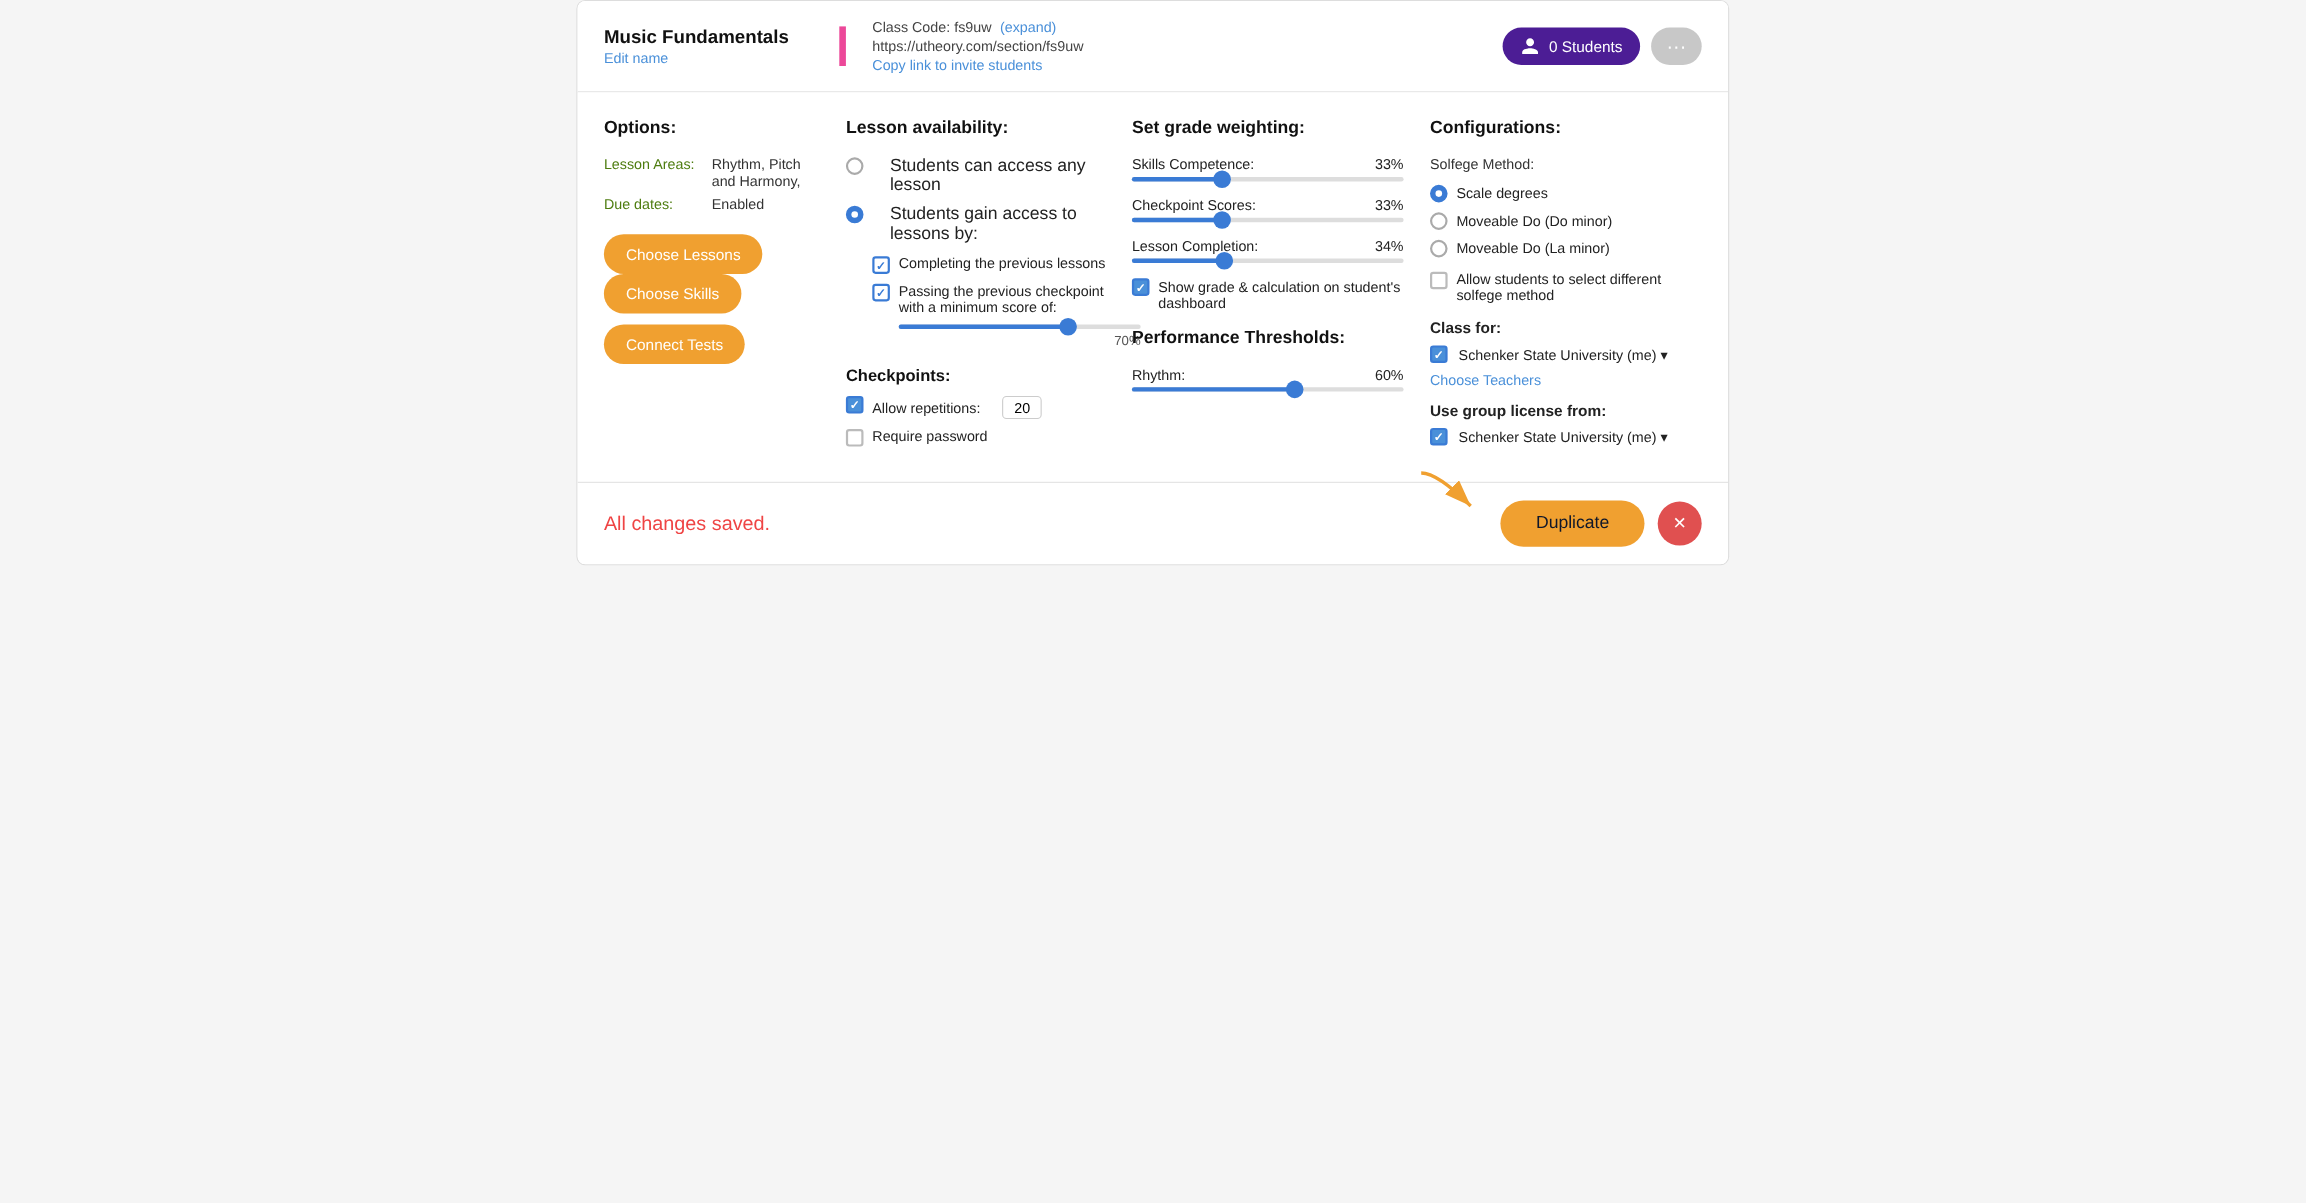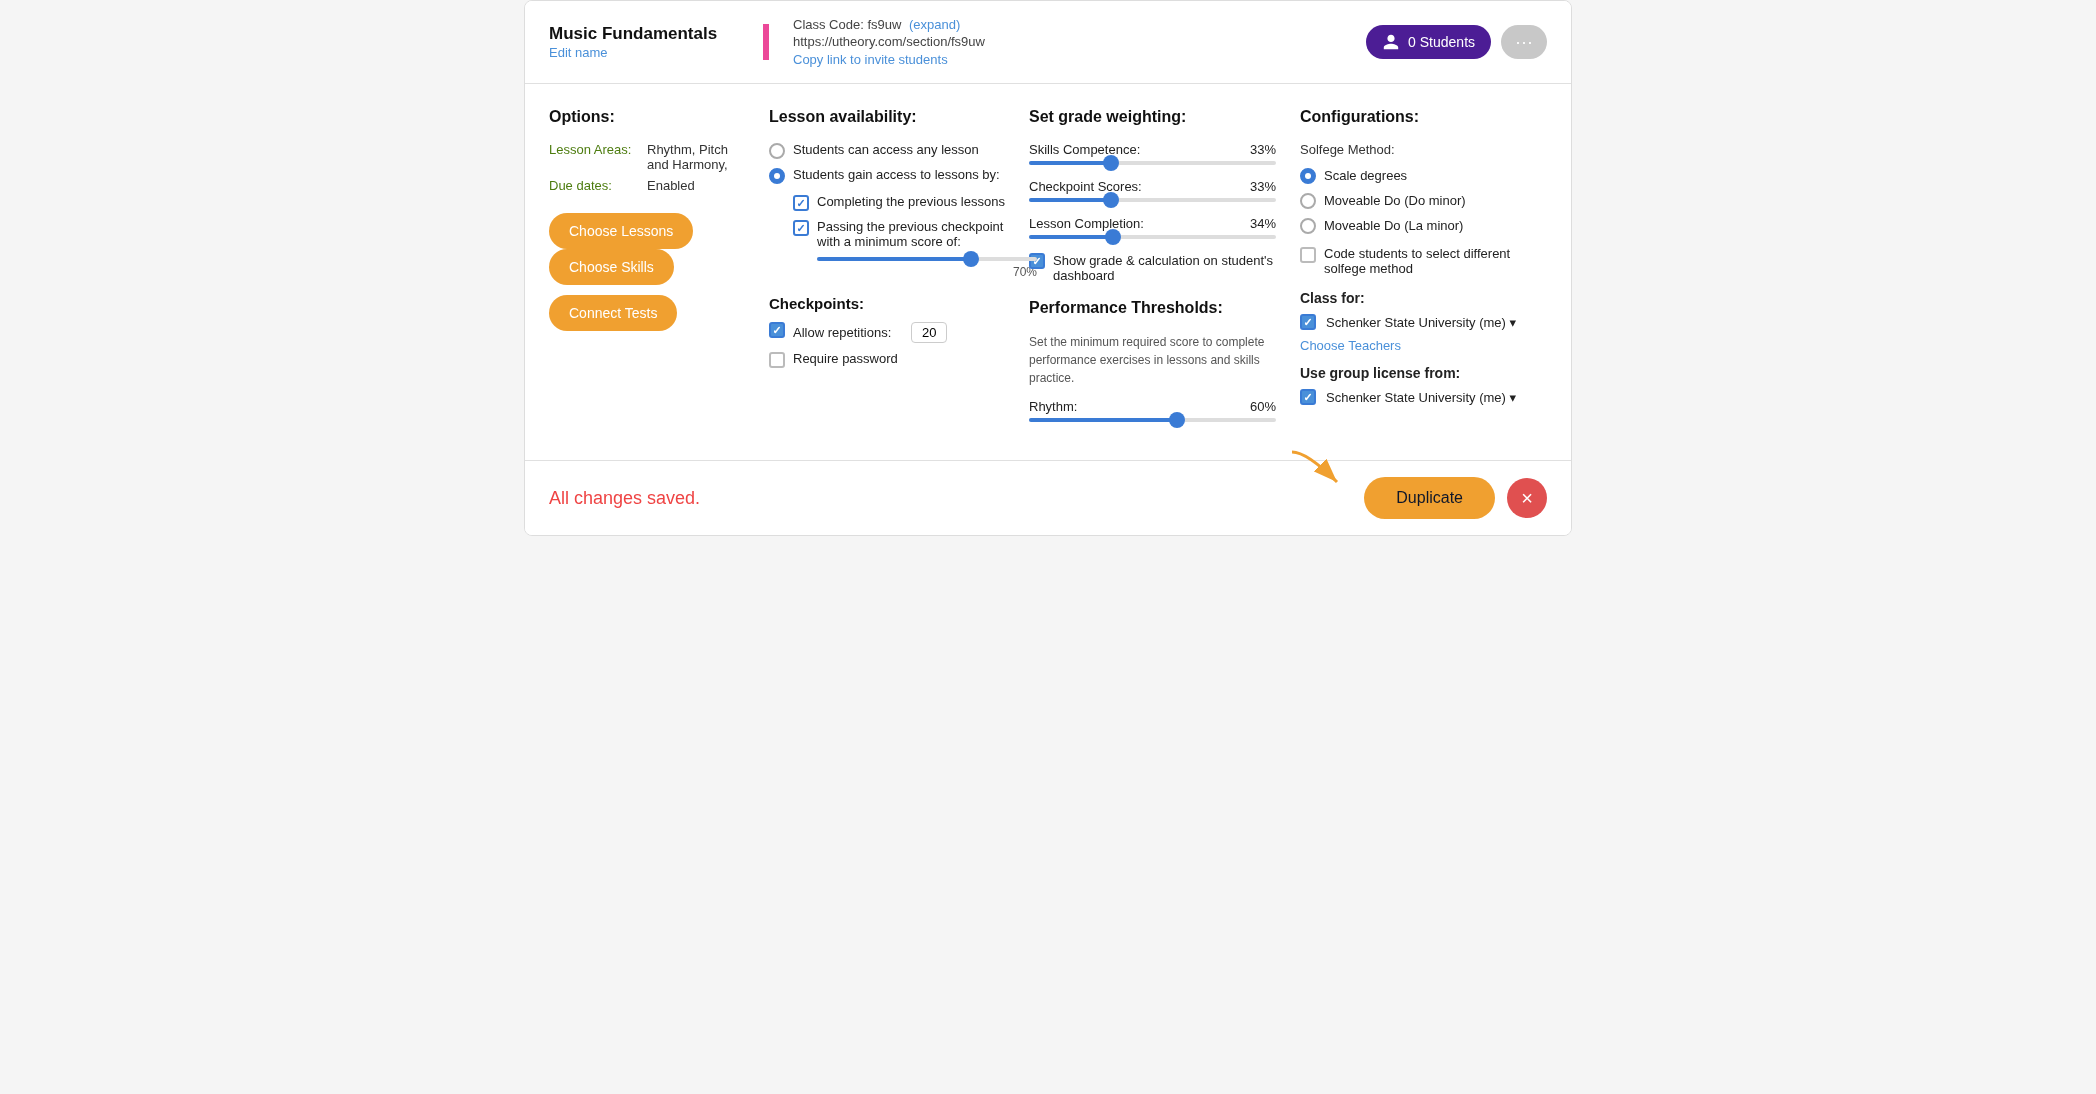--- a/index.html
+++ b/index.html
@@ -152,23 +152,23 @@
       margin-top: 20px;
       flex-wrap: wrap;
     }
     
     .radio-group {
       margin-bottom: 10px;
     }
     .radio-item {
       display: flex;
       align-items: flex-start;
-      gap: 8px;
+      gap: 24px;
       margin-bottom: 8px;
-      font-size: 13px;
+      font-size: 16px;
     }
     .radio-circle {
       width: 16px;
       height: 16px;
       border-radius: 50%;
       border: 2px solid #aaa;
       flex-shrink: 0;
       margin-top: 1px;
       display: flex;
       align-items: center;
@@ -551,21 +551,20 @@
           <div class="grade-slider-thumb" style="left:34%;"></div>
         </div>
       </div>
 
       <div class="show-grade-row">
         <div class="chk-blue">✓</div>
         <span>Show grade &amp; calculation on student's dashboard</span>
       </div>
 
       <div class="col-title" style="margin-top:16px;">Performance Thresholds:</div>
-      <p class="perf-desc">Set the minimum required score to complete performance exercises in lessons and skills practice.</p>
 
       <div class="grade-slider-row">
         <div class="grade-slider-label">
           <span>Rhythm:</span>
           <span>60%</span>
         </div>
         <div class="grade-slider-track">
           <div class="grade-slider-fill" style="width:60%;"></div>
           <div class="grade-slider-thumb" style="left:60%;"></div>
         </div>
@@ -584,21 +583,21 @@
           <div class="radio-circle"></div>
           <span>Moveable Do (Do minor)</span>
         </div>
         <div class="config-row">
           <div class="radio-circle"></div>
           <span>Moveable Do (La minor)</span>
         </div>
       </div>
       <div class="allow-solfege-row">
         <div class="checkbox-box unchecked"></div>
-        <span>Code students to select different solfege method</span>
+        <span>Allow students to select different solfege method</span>
       </div>
 
       <div class="class-for-title">Class for:</div>
       <div class="class-for-row">
         <div class="chk-blue">✓</div>
         <span>Schenker State University (me) ▾</span>
       </div>
 
       <a class="choose-teachers">Choose Teachers</a>
 

